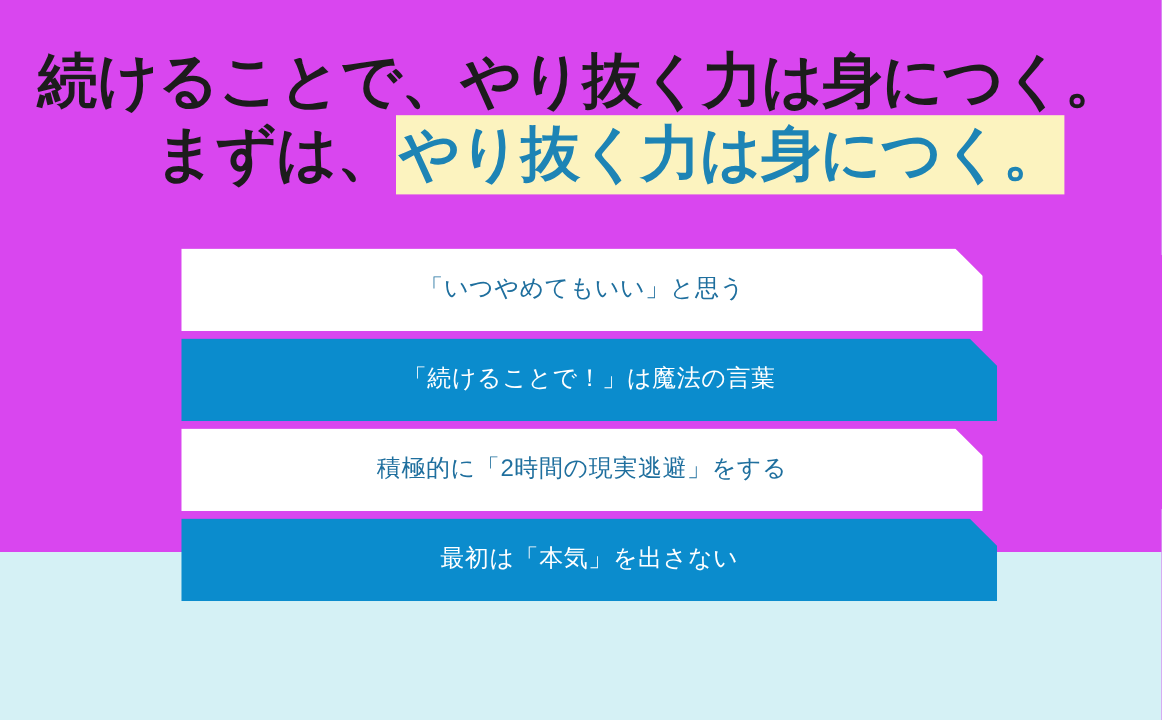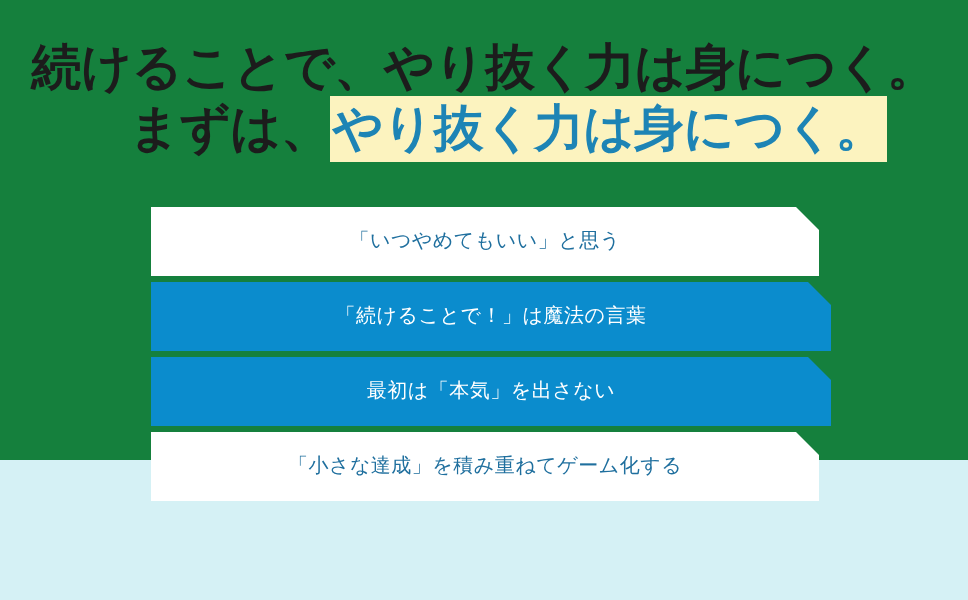--- a/index.html
+++ b/index.html
@@ -12,21 +12,21 @@
     overflow: hidden;
     background: #d5f1f5;
     font-family: "Liberation Sans", "DejaVu Sans", sans-serif;
     -webkit-font-smoothing: antialiased;
   }
 
   .poster {
     position: relative;
     width: 968px;
     height: 460px;
-    background: #15803d;
+    background: #d946ef;
     box-sizing: border-box;
   }
 
   
   .headline {
     position: absolute;
     left: 0;
     top: 38px;
     width: 968px;
     text-align: center;
@@ -110,24 +110,24 @@
   <div class="banner-list">
 
     <div class="banner banner-light">
       <span class="banner-label">「いつやめてもいい」と思う</span>
     </div>
 
     <div class="banner banner-dark">
       <span class="banner-label">「続けることで！」は魔法の言葉</span>
     </div>
 
+    <div class="banner banner-light">
+      <span class="banner-label">積極的に「2時間の現実逃避」をする</span>
+    </div>
 
     <div class="banner banner-dark">
       <span class="banner-label">最初は「本気」を出さない</span>
     </div>
 
-    <div class="banner banner-light">
-      <span class="banner-label">「小さな達成」を積み重ねてゲーム化する</span>
-    </div>
 
   </div>
 
 </div>
 
 </body></html>

